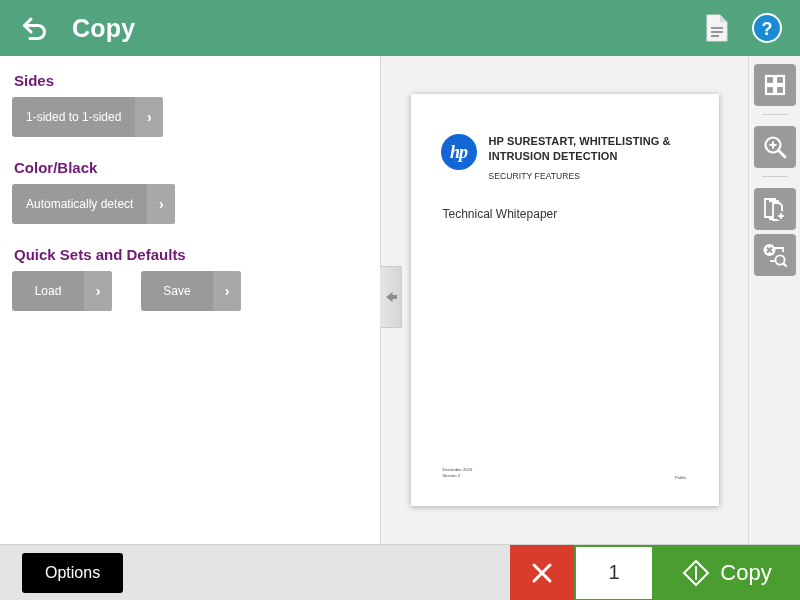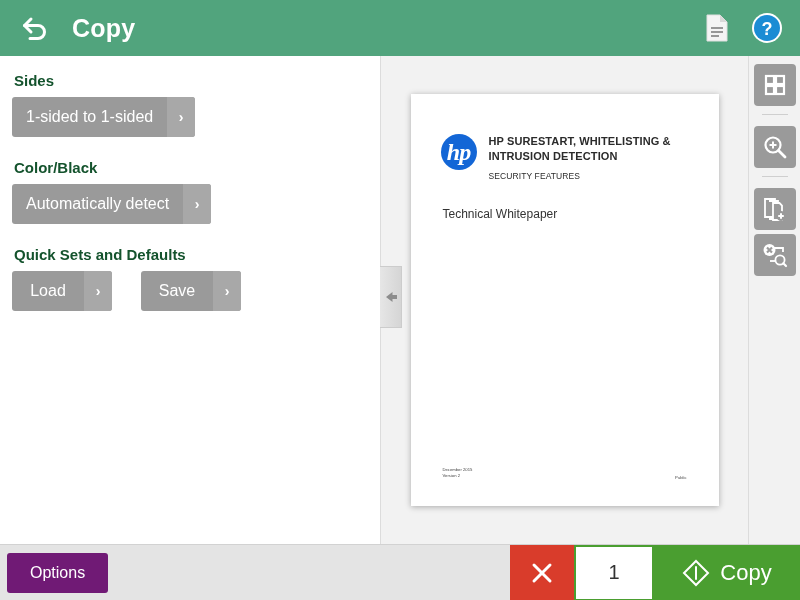--- a/index.html
+++ b/index.html
@@ -57,37 +57,37 @@
     width: 380px; flex: 0 0 380px;
     background: #ffffff;
     padding: 16px 12px 0 12px;
     overflow: hidden;
     position: relative;
   }
   .group { margin-bottom: 22px; }
   .group-label {
     font-size: 15px;
     font-weight: bold;
-    color: #14532d;
+    color: #701a75;
     margin-bottom: 8px;
     padding-left: 2px;
   }
   .opt-btn {
     display: inline-flex;
     align-items: stretch;
     background: #9a9a9a;
     border-radius: 3px;
     overflow: hidden;
     cursor: pointer;
     height: 40px;
     min-width: 100px;
   }
   .opt-btn .opt-text {
     color: #ffffff;
-    font-size: 16px;
+    font-size: 12px;
     padding: 0 14px;
     display: flex; align-items: center;
     white-space: nowrap;
   }
   .opt-btn .opt-arrow {
     width: 28px;
     background: #a8a8a8;
     display: flex; align-items: center; justify-content: center;
     color: #ffffff;
     font-size: 14px;
@@ -129,21 +129,21 @@
   .page-head { display: flex; align-items: flex-start; gap: 12px; }
   .hp-logo {
     width: 36px; height: 36px; flex: 0 0 36px;
     border-radius: 50%;
     background: #1366d6;
     color: #ffffff;
     display: flex; align-items: center; justify-content: center;
     font-family: "Liberation Serif", serif;
     font-style: italic;
     font-weight: bold;
-    font-size: 24px;
+    font-size: 18px;
     letter-spacing: -1px;
     margin-top: 2px;
   }
   .page-titles { padding-top: 2px; }
   .page-title-main {
     font-size: 11px;
     color: #2b2b2b;
     line-height: 1.35;
     font-weight: bold;
     letter-spacing: 0.1px;
@@ -195,24 +195,24 @@
 
   
   .footer {
     height: 56px; flex: 0 0 56px;
     background: #e4e4e4;
     display: flex; align-items: center;
     position: relative;
     border-top: 1px solid #d2d2d2;
   }
   .options-btn {
-    margin-left: 7px;
+    margin-left: 22px;
     height: 40px;
     min-width: 100px;
-    background: #701a75;
+    background: #000000;
     border-radius: 3px;
     color: #ffffff;
     font-size: 16px;
     display: flex; align-items: center; justify-content: center;
     cursor: pointer;
     padding: 0 23px;
   }
   .footer-actions {
     margin-left: auto;
     height: 56px;

